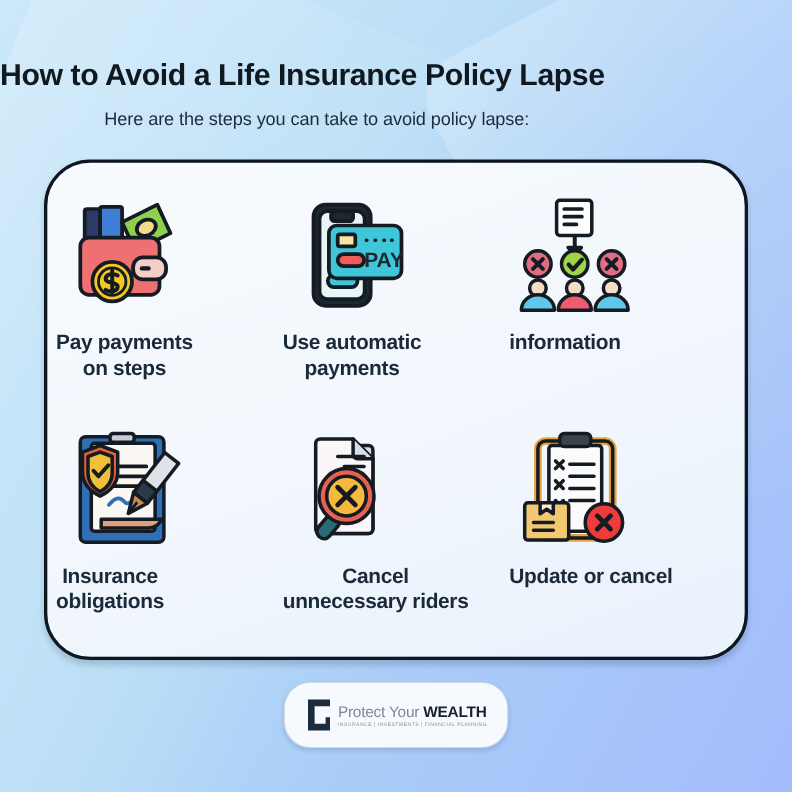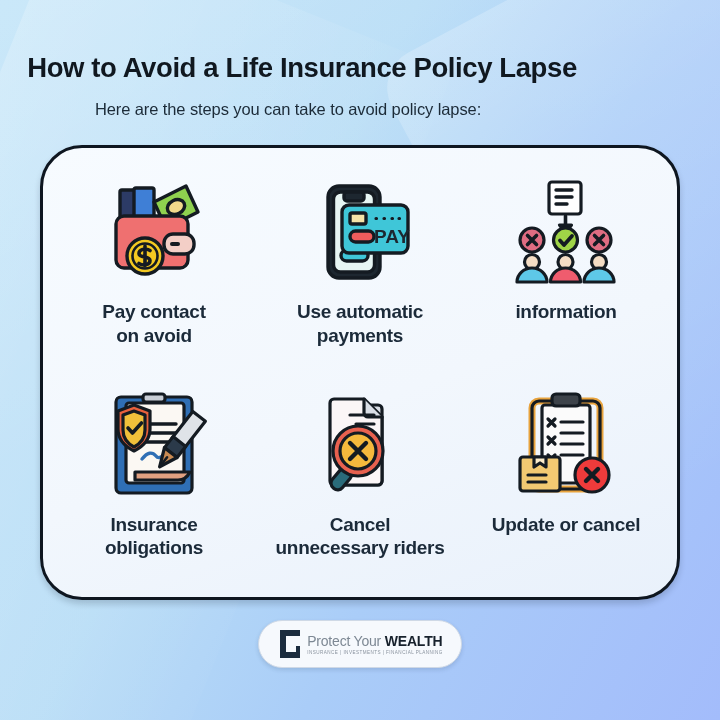--- a/index.html
+++ b/index.html
@@ -24,21 +24,21 @@
     content:""; position:absolute; right:-180px; top:-60px;
     width:430px; height:520px; transform: rotate(-28deg);
     background: linear-gradient(180deg, rgba(255,255,255,0.22), rgba(255,255,255,0.0));
     border-radius:40px;
   }
 
   .wrap { position:absolute; inset:0; }
 
   .title {
     position:absolute; top:52px; left:0; width:604px;
-    text-align:center;
+    text-align:left;
     font-size:27.5px; font-weight:bold; letter-spacing:-0.4px;
     color:#101820;
   }
   .subtitle {
     position:absolute; top:100px; left:0; width:576px;
     text-align:center;
     font-size:16.5px; font-weight:500; color:#1c2b38;
     letter-spacing:-0.1px;
   }
 
@@ -53,36 +53,36 @@
   }
 
   .grid {
     position:absolute; inset:0;
     display:grid;
     grid-template-columns: repeat(3, 1fr);
     grid-template-rows: repeat(2, 1fr);
     padding: 14px 8px 10px 8px;
   }
   .cell {
-    display:flex; flex-direction:column; align-items:center; justify-content:flex-start;
+    display:flex; flex-direction:column; align-items:flex-start; justify-content:flex-start;
     padding-top: 14px;
   }
   .art { width:120px; height:112px; display:block; }
   .label {
     margin-top: 12px;
     text-align:center;
     font-size:19px; line-height:1.25; font-weight:bold;
     color:#1b2a39; letter-spacing:-0.3px;
     max-width: 200px;
   }
 
   .logo {
     position:absolute; left:50%; transform:translateX(-50%);
     top:620px;
-    width:204px; height:48px;
+    width:204px; height:60px;
     background:#f6f9fd;
     border:1.5px solid #cfd9e6;
     border-radius:24px;
     display:flex; align-items:center; justify-content:center;
     box-shadow: 0 2px 4px rgba(20,40,80,0.14);
   }
   .logo-inner{ display:flex; align-items:center; gap:2px; }
   .logo-mark{ width:26px; height:32px; flex:0 0 auto; margin-right:2px;}
   .logo-text{ display:flex; flex-direction:column; justify-content:center; }
   .logo-line1{ font-size:14px; color:#7d8894; letter-spacing:-0.2px; white-space:nowrap; }
@@ -113,22 +113,22 @@
             </g>
             <rect x="22" y="40" width="72" height="52" rx="8" fill="#ef7070"></rect>
             <rect x="70" y="58" width="30" height="20" rx="9" fill="#f3cfc7"></rect>
             <path d="M78 68 h6" stroke-width="4"></path>
             <circle cx="51" cy="80" r="18" fill="#f3c821"></circle>
             <circle cx="51" cy="80" r="12.5" fill="none" stroke-width="2.6"></circle>
             <path d="M51 70 v20 M56 74.5 c-5-3-11-1-11 3 0 5 11 2 11 7 0 4-6 6-11 3" fill="none" stroke-width="3.6"></path>
           </g>
         </svg>
         <div class="label">
-          <div>Pay contact</div>
-          <div>on avoid</div>
+          <div>Pay payments</div>
+          <div>on steps</div>
         </div>
       </div>
 
       <div class="cell">
         <svg class="art" viewBox="0 0 120 112">
           <g stroke="#141b22" stroke-width="3.4" stroke-linejoin="round" stroke-linecap="round">
             <rect x="28" y="10" width="52" height="92" rx="11" fill="#1d2730"></rect>
             <rect x="33.5" y="16" width="41" height="80" rx="7" fill="#e7f6f4"></rect>
             <path d="M47 16 h14 a3 3 0 0 1 3 3 v3 a3 3 0 0 1 -3 3 h-14 a3 3 0 0 1 -3 -3 v-3 a3 3 0 0 1 3 -3 z" fill="#1d2730"></path>
             <rect x="41" y="74" width="27" height="11" rx="5.5" fill="#3fc6d8"></rect>

